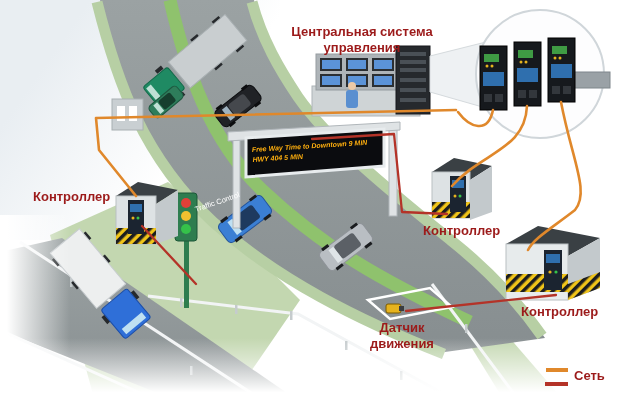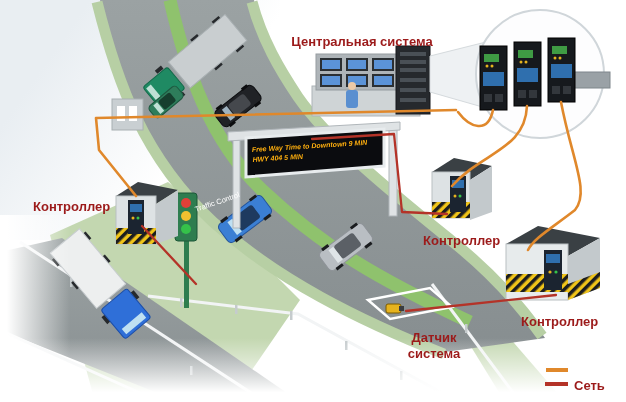--- a/index.html
+++ b/index.html
@@ -5,21 +5,21 @@
   html,body{margin:0;padding:0;background:#ffffff;}
   #stage{
     position:relative;width:626px;height:402px;overflow:hidden;
     background:#ffffff;font-family:"Liberation Sans",sans-serif;
   }
   #stage svg{position:absolute;left:0;top:0;}
   .wash{position:absolute;z-index:0;pointer-events:none;}
   .fade{position:absolute;z-index:3;pointer-events:none;}
   .lbl{
     position:absolute;z-index:5;color:#9C1A1A;font-weight:bold;
-    font-size:13px;line-height:1.25;white-space:nowrap;margin-top:10px;
+    font-size:13px;line-height:1.25;white-space:nowrap;
   }
   .lbl .ln{display:block;}
   #title-label{width:160px;text-align:center;}
   #sensor-label{width:84px;text-align:center;}
   .legend-bar{position:absolute;z-index:5;height:3.5px;}
 </style>
 </head>
 <body>
 
 <div id="stage">
@@ -269,30 +269,31 @@
     </g>
   </svg>
 
   <div class="fade" style="left:0;top:338px;width:626px;height:64px;
               background:linear-gradient(to bottom,rgba(255,255,255,0),#ffffff 85%);"></div>
   <div class="fade" style="left:0;top:215px;width:70px;height:187px;
               background:linear-gradient(to left,rgba(255,255,255,0),#ffffff 90%);"></div>
 
   <div class="lbl" id="title-label" style="left:282px;top:24px;">
     <span class="ln">Центральная система</span>
+    <span class="ln">управления</span>
   </div>
 
   <div class="lbl" style="left:33px;top:189px;">Контроллер</div>
 
   <div class="lbl" style="left:423px;top:223px;">Контроллер</div>
 
   <div class="lbl" style="left:521px;top:304px;">Контроллер</div>
 
-  <div class="lbl" id="sensor-label" style="left:392px;top:320px;">
+  <div class="lbl" id="sensor-label" style="left:360px;top:320px;">
     <span class="ln">Датчик</span>
-    <span class="ln">система</span>
+    <span class="ln">движения</span>
   </div>
 
   <div class="legend-bar" style="left:546px;top:368px;width:22px;background:#E0882B;"></div>
   <div class="legend-bar" style="left:545px;top:382px;width:23px;background:#B43328;"></div>
   <div class="lbl" style="left:574px;top:368px;text-align:right;">Сеть</div>
 
 </div>
 
 </body></html>

